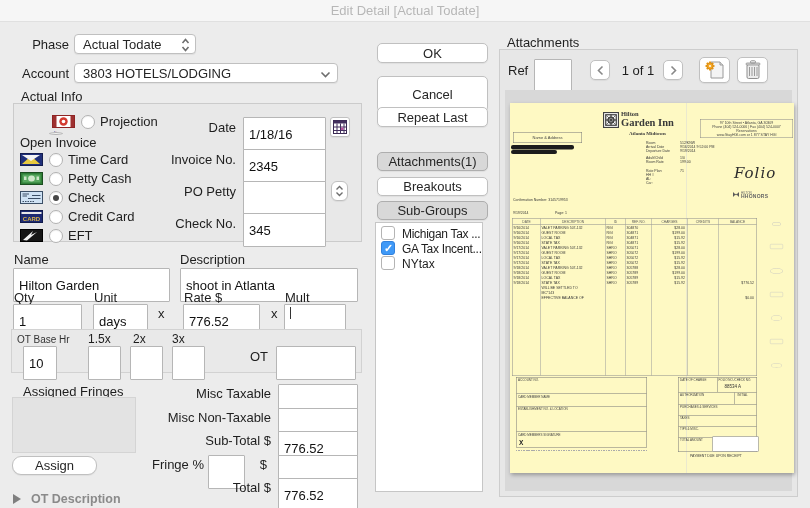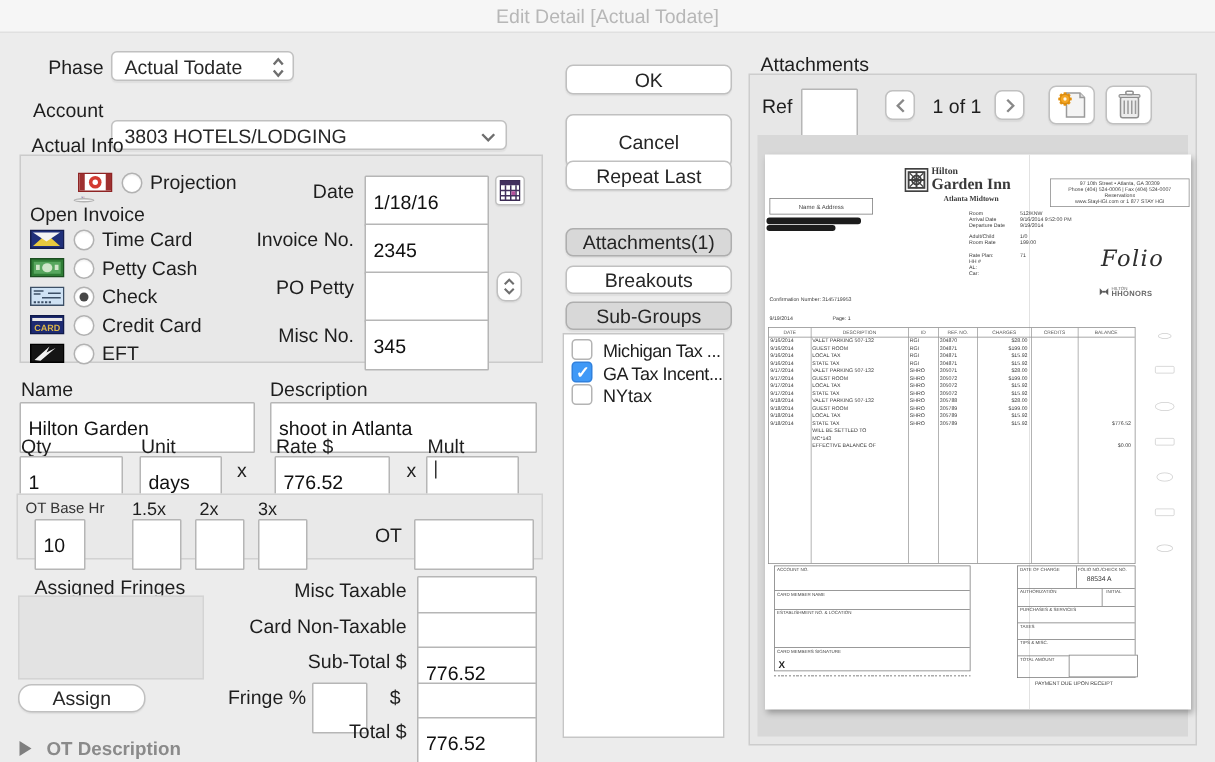--- a/index.html
+++ b/index.html
@@ -19,21 +19,21 @@
   .radio { width:14px; height:14px; border-radius:50%; background:#fff; border:1px solid #b2b2b2; margin-right:5px; position:relative; box-shadow:inset 0 1px 1px rgba(0,0,0,.05); }
   .radio.sel::after { content:''; position:absolute; left:3px; top:3px; width:6px; height:6px; border-radius:50%; background:#474747; }
   .radio-row .rl { font-size:13px; color:#1e1e1e; white-space:nowrap; }
   .cb { position:absolute; width:14px; height:14px; border-radius:3px; background:#fff; border:1px solid #b4b4b4; }
   .cb.on { background:#3f99f7; border-color:#3181dd; }
   .cb.on::after { content:'✓'; position:absolute; left:2px; top:0px; font-size:11px; font-weight:bold; color:#fff; }
   .listbox { position:absolute; background:#fff; border:1px solid #c6c6c6; }
   .caret { position:absolute; width:1px; height:12px; background:#333; }
   .tri { position:absolute; width:0; height:0; border-left:8px solid #7f7f7f; border-top:5px solid transparent; border-bottom:5px solid transparent; }
   
-  .scanpage { position:absolute; background:#ffffff; box-shadow:1px 2px 4px rgba(0,0,0,.3); overflow:hidden; }
+  .scanpage { position:absolute; background:#fef9c3; box-shadow:1px 2px 4px rgba(0,0,0,.3); overflow:hidden; }
   .p2 { position:absolute; left:0; top:0; width:566px; height:740px; transform:scale(.5); transform-origin:0 0; color:#333; }
   .p2 .t { position:absolute; font-size:7px; white-space:nowrap; color:#3a3a3a; }
   .ptable { position:absolute; border:1px solid #8a8a8a; }
   .pt-head { display:grid; grid-template-columns:56px 130px 40px 52px 72px 62px 76px; border-bottom:1px solid #8a8a8a; height:13px; }
   .pt-head span { font-size:6.5px; color:#555; text-align:center; line-height:13px; overflow:hidden; }
   .pt-row { display:grid; grid-template-columns:56px 130px 40px 52px 72px 62px 76px; height:10px; }
   .pt-row span { font-size:7px; line-height:10px; color:#3a3a3a; white-space:nowrap; overflow:visible; padding:0 2px; }
   .pt-row span:nth-child(5), .pt-row span:nth-child(6), .pt-row span:nth-child(7) { text-align:right; padding-right:5px; }
   .vline { position:absolute; top:0; bottom:0; width:1px; background:#9a9a9a; }
   .sliprow { position:relative; border-bottom:1px solid #777; }
@@ -50,21 +50,21 @@
 <div class="flbl" style="left:0;top:34px;width:69px;height:20px;">Phase</div>
 <div class="btn" style="left:74px;top:34px;width:122px;height:20px;border-radius:4px;justify-content:flex-start;padding-left:8px;">
   <span>Actual Todate</span>
   <svg class="abs" style="right:4px;top:3px;" width="11" height="14" viewBox="0 0 11 14">
       <polyline points="2.5,5 5.5,1.5 8.5,5" fill="none" stroke="#6e6e6e" stroke-width="1.6"></polyline>
       <polyline points="2.5,9 5.5,12.5 8.5,9" fill="none" stroke="#6e6e6e" stroke-width="1.6"></polyline>
     </svg>
 </div>
 
 <div class="flbl" style="left:0;top:63px;width:69px;height:20px;">Account</div>
-<div class="btn" style="left:74px;top:63px;width:264px;height:20px;border-radius:4px;justify-content:flex-start;padding-left:8px;margin-top:17px;">
+<div class="btn" style="left:74px;top:63px;width:264px;height:20px;border-radius:4px;justify-content:flex-start;padding-left:8px;">
   <span>3803 HOTELS/LODGING</span>
   <svg class="abs" style="right:6px;top:7px;" width="11" height="7" viewBox="0 0 11 7">
       <polyline points="1.5,1.5 5.5,5.5 9.5,1.5" fill="none" stroke="#6e6e6e" stroke-width="1.6"></polyline>
     </svg>
 </div>
 
 <div class="lbl" style="left:21px;top:89px;">Actual Info</div>
 <div class="groupbox" style="left:13px;top:103px;width:349px;height:139px;"></div>
 
 <div class="radio-row" style="top:112px;margin-left:32px;">
@@ -159,21 +159,21 @@
 
 <div class="flbl" style="left:120px;top:181px;width:116px;height:20px;">PO Petty</div>
 <div class="fld" style="left:243px;top:181px;width:83px;height:20px;"></div>
 <div class="btn" style="left:331px;top:181px;width:17px;height:20px;border-radius:6px;">
   <svg width="9" height="12" viewBox="0 0 9 12">
       <polyline points="1.5,4.5 4.5,1.5 7.5,4.5" fill="none" stroke="#6e6e6e" stroke-width="1.4"></polyline>
       <polyline points="1.5,7.5 4.5,10.5 7.5,7.5" fill="none" stroke="#6e6e6e" stroke-width="1.4"></polyline>
     </svg>
 </div>
 
-<div class="flbl" style="left:120px;top:213px;width:116px;height:20px;">Misc No.</div>
+<div class="flbl" style="left:120px;top:213px;width:116px;height:20px;">Check No.</div>
 <div class="fld" style="left:243px;top:213px;width:83px;height:20px;">345</div>
 
 <div class="lbl" style="left:14px;top:252px;">Name</div>
 <div class="fld" style="left:13px;top:268px;width:157px;height:18px;">Hilton Garden</div>
 <div class="lbl" style="left:180px;top:252px;">Description</div>
 <div class="fld" style="left:180px;top:268px;width:178px;height:18px;">shoot in Atlanta</div>
 
 <div class="lbl" style="left:14px;top:290px;">Qty</div>
 <div class="fld" style="left:13px;top:304px;width:69px;height:18px;">1</div>
 <div class="lbl" style="left:94px;top:290px;">Unit</div>
@@ -197,21 +197,21 @@
 <div class="fld" style="left:172px;top:346px;width:33px;height:22px;"></div>
 <div class="flbl" style="left:200px;top:346px;width:68px;height:21px;">OT</div>
 <div class="fld" style="left:276px;top:346px;width:80px;height:21px;"></div>
 
 <div class="lbl" style="left:23px;top:384px;">Assigned Fringes</div>
 <div class="groupbox" style="left:12px;top:397px;width:124px;height:56px;background:#e3e3e3;border-color:#d4d4d4;"></div>
 <div class="btn" style="left:12px;top:456px;width:85px;height:19px;border-radius:9px;">Assign</div>
 
 <div class="flbl" style="left:155px;top:384px;width:116px;height:18px;">Misc Taxable</div>
 <div class="fld" style="left:278px;top:384px;width:80px;height:18px;"></div>
-<div class="flbl" style="left:155px;top:408px;width:116px;height:18px;">Card Non-Taxable</div>
+<div class="flbl" style="left:155px;top:408px;width:116px;height:18px;">Misc Non-Taxable</div>
 <div class="fld" style="left:278px;top:408px;width:80px;height:18px;"></div>
 <div class="flbl" style="left:155px;top:431px;width:116px;height:18px;">Sub-Total $</div>
 <div class="fld" style="left:278px;top:431px;width:80px;height:18px;">776.52</div>
 <div class="flbl" style="left:130px;top:455px;width:74px;height:18px;">Fringe %</div>
 <div class="fld" style="left:208px;top:455px;width:37px;height:18px;"></div>
 <div class="flbl" style="left:230px;top:455px;width:37px;height:18px;">$</div>
 <div class="fld" style="left:278px;top:455px;width:80px;height:18px;"></div>
 <div class="flbl" style="left:155px;top:478px;width:116px;height:18px;">Total $</div>
 <div class="fld" style="left:278px;top:478px;width:80px;height:18px;">776.52</div>
 

